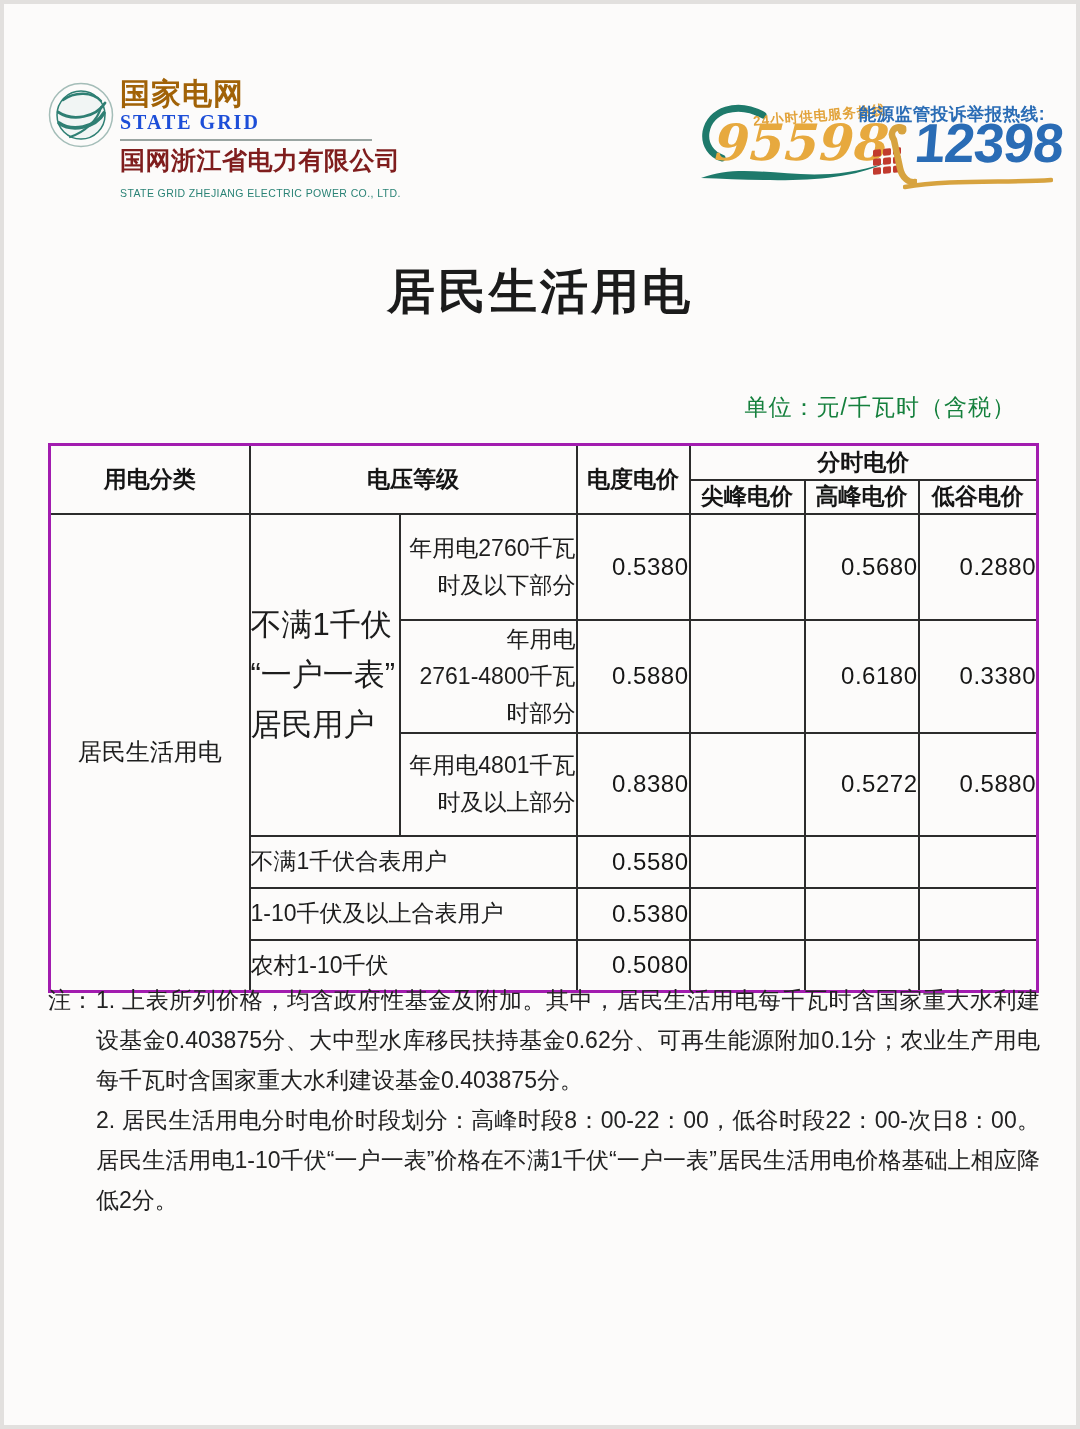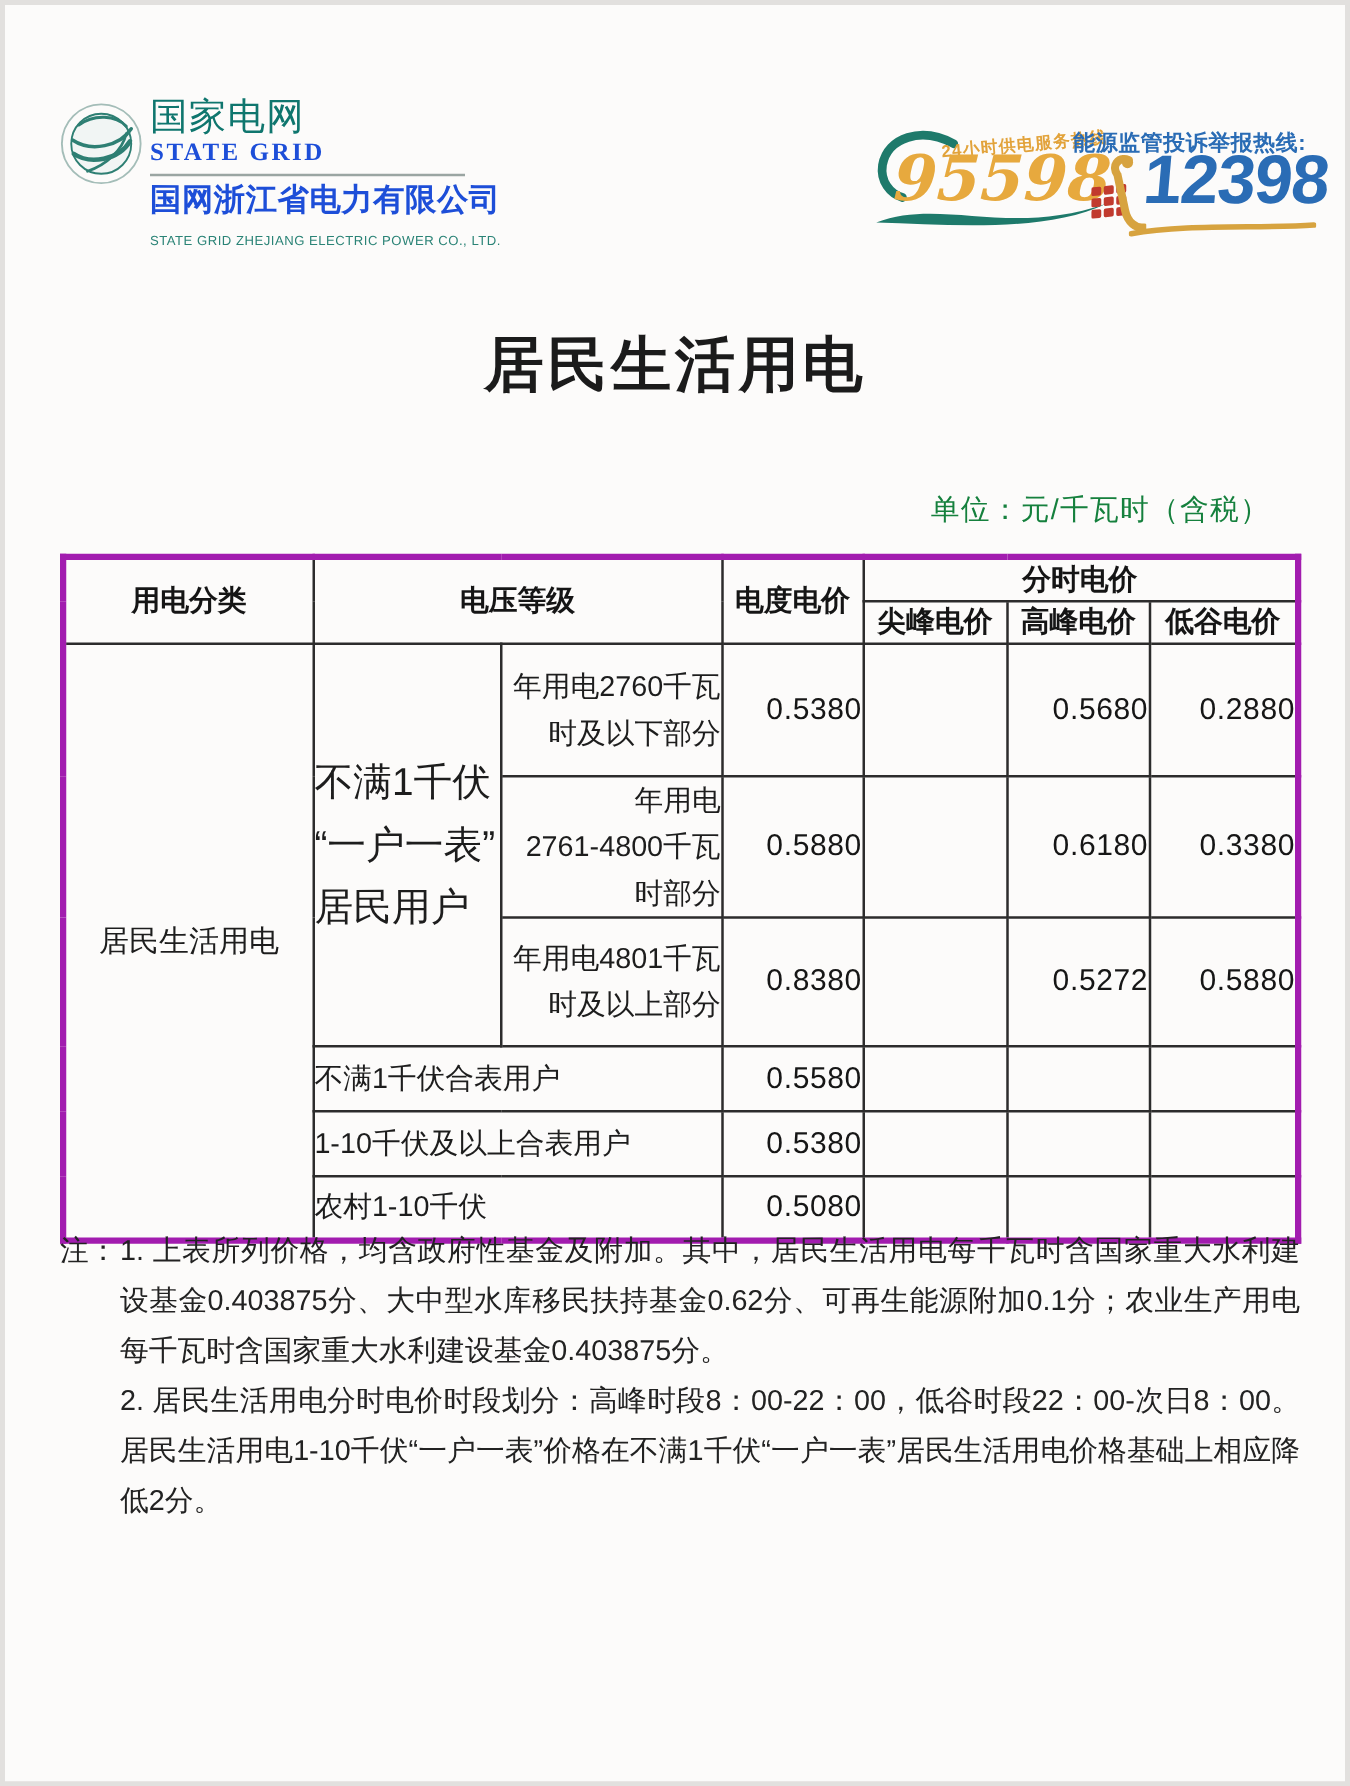--- a/index.html
+++ b/index.html
@@ -10,25 +10,25 @@
     background:#fcfbfa;
     box-shadow: inset 0 0 0 4px #e2e0de;
     font-family:"Liberation Sans","DejaVu Sans",sans-serif;
     color:#1d1d1d;
     overflow:hidden;
   }
   
   .brand{position:absolute;left:48px;top:78px;display:flex;}
   .emblem{width:66px;height:66px;margin-top:4px;}
   .brand-text{margin-left:6px;}
-  .logo-cn{font-size:30px;font-weight:400;color:#0f766e;letter-spacing:1px;line-height:32px;}
+  .logo-cn{font-size:30px;font-weight:700;color:#a16207;letter-spacing:1px;line-height:32px;}
   .logo-en{font-family:"Liberation Serif","DejaVu Serif",serif;font-size:20px;font-weight:700;
            color:#1d4ed8;letter-spacing:2px;line-height:22px;margin-top:1px;}
   .brand-divider{width:252px;height:2px;background:#9aa5a2;margin:6px 0 6px 0;}
-  .company-cn{font-size:25px;font-weight:700;color:#1d4ed8;letter-spacing:0.5px;line-height:27px;}
+  .company-cn{font-size:25px;font-weight:700;color:#7f1d1d;letter-spacing:0.5px;line-height:27px;}
   .company-en{font-size:10.5px;font-weight:400;color:#2a8376;letter-spacing:0.4px;margin-top:13px;text-align:right;}
   
   .hotlines{position:absolute;left:695px;top:100px;width:350px;height:95px;}
   .hl-95598{position:absolute;left:0;top:0;width:195px;height:95px;}
   .hl-95598 .swoosh{position:absolute;left:0;top:0;}
   .service-label{position:absolute;left:58px;top:7px;font-size:13.5px;font-weight:700;
                  color:#e2a33b;letter-spacing:1px;transform:rotate(-5deg);white-space:nowrap;}
   .service-number{position:absolute;left:20px;top:16px;
                   font-family:"DejaVu Serif","Liberation Serif",serif;font-style:italic;
                   font-size:50px;font-weight:700;color:#e7a93e;transform:skewX(-3deg);
@@ -39,21 +39,21 @@
   .phone{position:absolute;left:0;top:24px;}
   .reg-number{position:absolute;left:42px;top:14px;font-size:55px;font-weight:800;
               color:#2a6cb5;transform:skewX(-5deg);line-height:58px;letter-spacing:-1px;}
   .reg-underline{position:absolute;left:30px;top:76px;}
   
   .doc-title{position:absolute;left:0;top:260px;width:100%;margin:0;text-align:center;
              font-size:48px;font-weight:700;letter-spacing:3px;color:#1b1b1b;}
   .unit-note{position:absolute;top:392px;right:64px;font-size:23px;color:#15803d;letter-spacing:1px;}
   
   .tariff-table{position:absolute;left:48px;top:443px;border-collapse:collapse;table-layout:fixed;
-                width:988px;border:5px solid #a21caf;}
+                width:988px;border:3px solid #a21caf;}
   .tariff-table th,.tariff-table td{border:2px solid #2c2c2c;padding:0;}
   .tariff-table th{font-size:23px;font-weight:700;color:#151515;}
   .row-h1{height:35px;}
   .row-h2{height:34px;}
   .row-tier1{height:106px;}
   .row-tier2{height:103px;}
   .row-tier3{height:103px;}
   .row-flat{height:52px;}
   .category-cell{text-align:center;font-size:24px;}
   .group-cell{text-align:left;padding-left:8px;font-size:31px;line-height:50px;white-space:pre-line;vertical-align:middle;}

